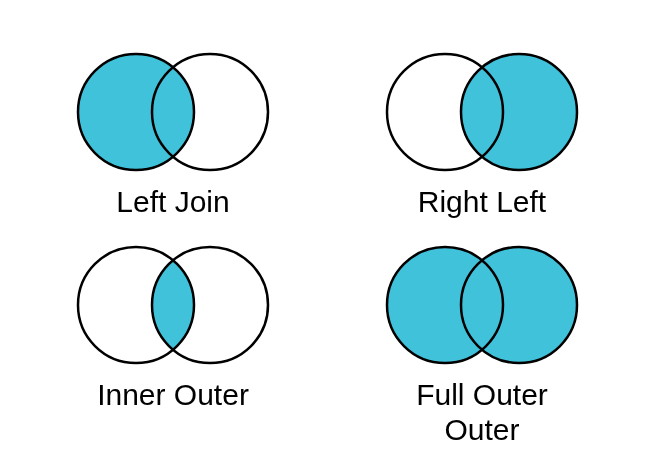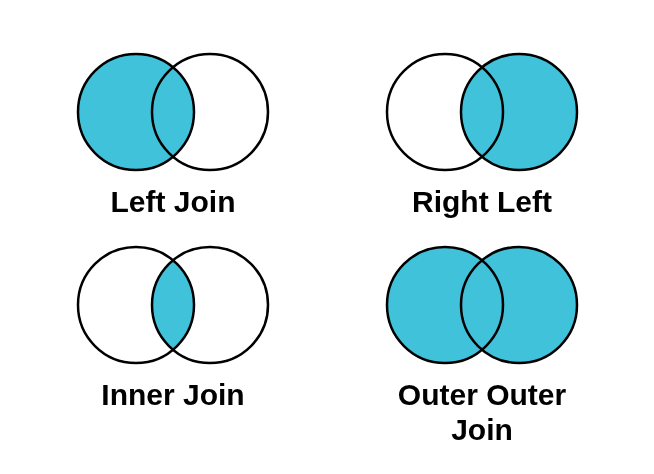--- a/index.html
+++ b/index.html
@@ -24,21 +24,21 @@
     stroke: #000000;
     stroke-width: 2.5;
   }
   .fillshape {
     stroke: none;
   }
   .venn-label {
     position: absolute;
     width: 208px;
     text-align: center;
-    font-weight: bold;
+    font-weight: normal;
     font-size: 30px;
     line-height: 35px;
     color: #000000;
     letter-spacing: 0px;
   }
   #svg-left-join,  #label-left-join   { left: 69px; }
   #svg-inner-join, #label-inner-join  { left: 69px; }
   #svg-right-join, #label-right-join  { left: 378px; }
   #svg-full-outer-join { left: 378px; }
   #label-full-outer-join { left: 387px; width: 190px; }
@@ -62,21 +62,21 @@
   <circle class="outline" cx="67" cy="65" r="58"></circle>
   <circle class="outline" cx="141" cy="65" r="58"></circle>
 </svg>
 <div id="label-right-join" class="venn-label">Right Left</div>
 
 <svg id="svg-inner-join" class="venn-svg" viewBox="0 0 208 130">
   <path class="fillshape" d="M 104 20.3 A 58 58 0 0 1 104 109.7 A 58 58 0 0 1 104 20.3 Z" fill="#41C2DB"></path>
   <circle class="outline" cx="67" cy="65" r="58"></circle>
   <circle class="outline" cx="141" cy="65" r="58"></circle>
 </svg>
-<div id="label-inner-join" class="venn-label">Inner Join</div>
+<div id="label-inner-join" class="venn-label">Inner Outer</div>
 
 <svg id="svg-full-outer-join" class="venn-svg" viewBox="0 0 208 130">
   <circle class="fillshape" cx="67" cy="65" r="58" fill="#41C2DB"></circle>
   <circle class="fillshape" cx="141" cy="65" r="58" fill="#41C2DB"></circle>
   <circle class="outline" cx="67" cy="65" r="58"></circle>
   <circle class="outline" cx="141" cy="65" r="58"></circle>
 </svg>
-<div id="label-full-outer-join" class="venn-label">Outer Outer Join</div>
+<div id="label-full-outer-join" class="venn-label">Full Outer Outer</div>
 
 </body></html>

